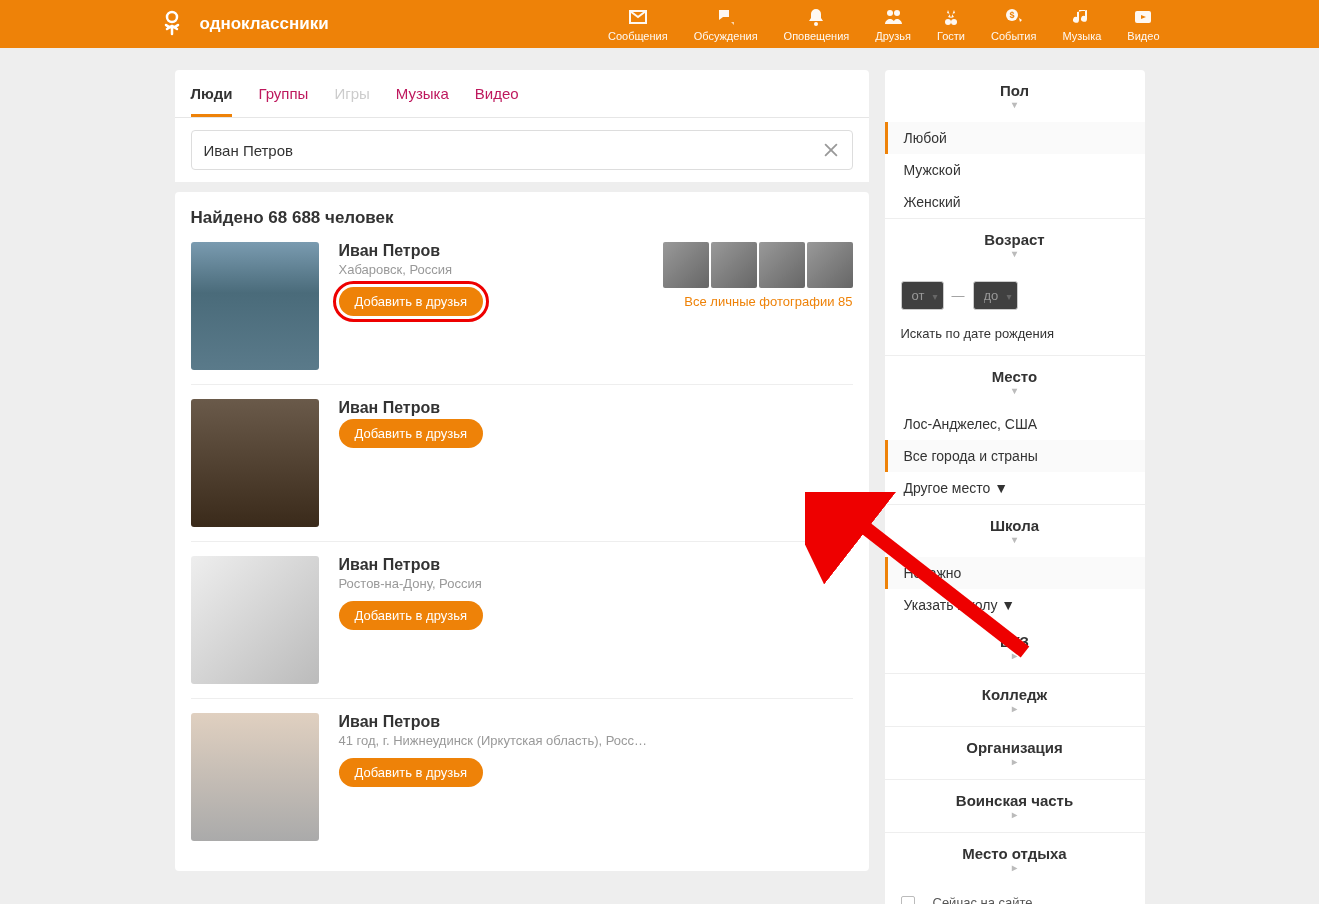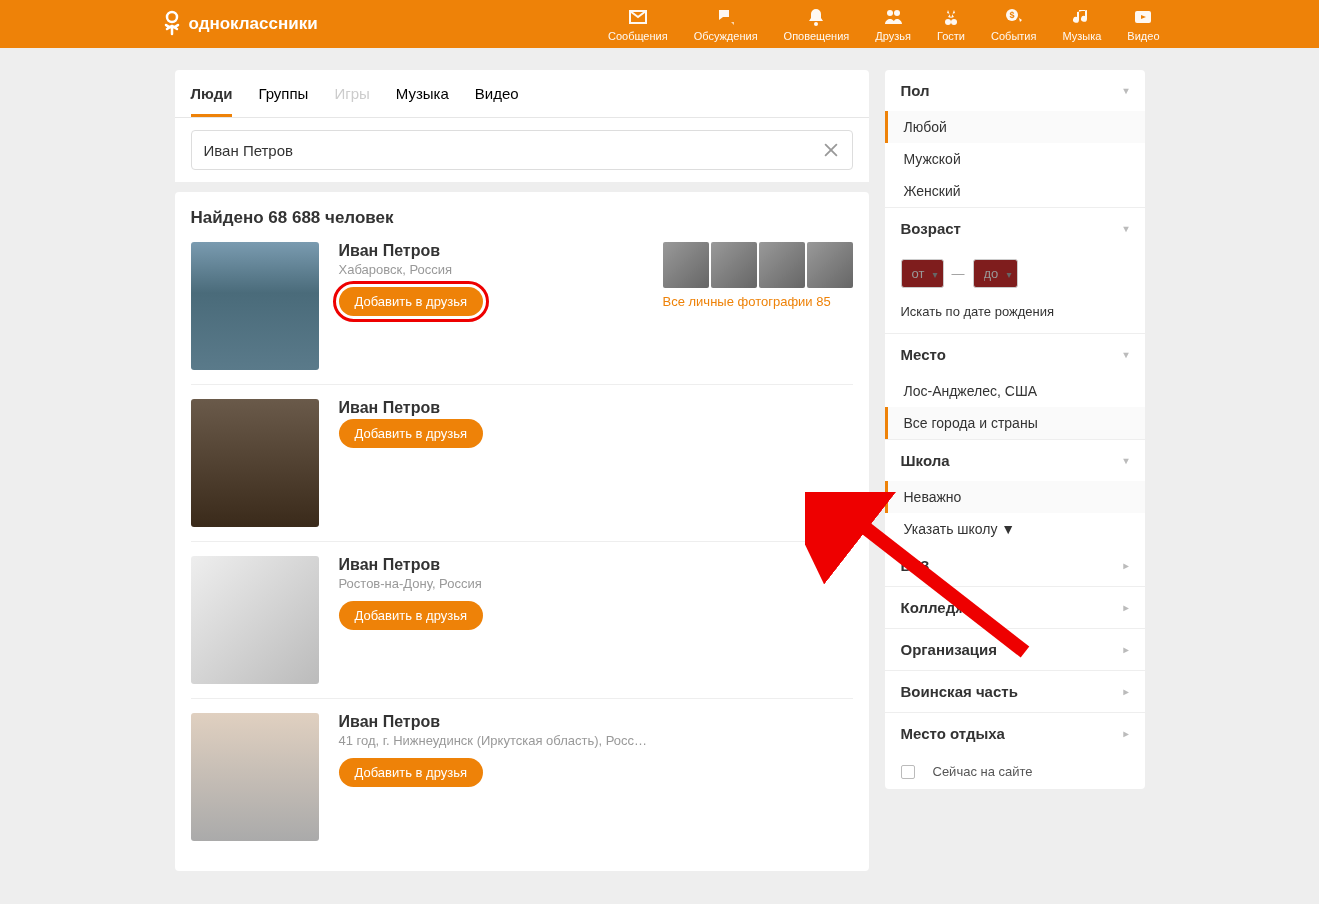--- a/index.html
+++ b/index.html
@@ -1,31 +1,31 @@
 <!DOCTYPE html>
 <html><head>
 <meta charset="utf-8">
 <style>
 * { margin: 0; padding: 0; box-sizing: border-box; }
 body { font-family: Arial, sans-serif; background: #eeeeee; font-size: 13px; color: #333; }
 
 .header { background: #ee8208; height: 48px; display: flex; align-items: center; padding: 0 20px; }
 .header-inner { max-width: 1000px; margin: 0 auto; width: 100%; display: flex; align-items: center; }
-.logo-wrap { display: flex; align-items: center; gap: 5px; color: #fff; font-weight: bold; font-size: 17px; margin-right: auto; }
+.logo-wrap { display: flex; align-items: center; gap: 16px; color: #fff; font-weight: bold; font-size: 17px; margin-right: auto; }
 .logo-icon { width: 24px; height: 28px; fill: #fff; }
 .nav-items { display: flex; gap: 26px; }
 .nav-item { display: flex; flex-direction: column; align-items: center; color: #fff; font-size: 11px; cursor: pointer; opacity: 0.95; }
 .nav-icon { width: 22px; height: 22px; fill: #fff; margin-bottom: 2px; }
 
 .container { max-width: 970px; margin: 0 auto; display: flex; gap: 16px; padding-top: 22px; }
 .main { flex: 1; }
 .sidebar { width: 260px; }
 
 .tabs { background: #fff; border-radius: 4px 4px 0 0; padding: 0 16px; display: flex; gap: 26px; height: 48px; align-items: center; border-bottom: 1px solid #e6e6e6; }
-.tab { font-size: 15px; color: #000000; cursor: pointer; height: 100%; display: flex; align-items: center; border-bottom: 3px solid transparent; padding-top: 3px; }
+.tab { font-size: 15px; color: #be185d; cursor: pointer; height: 100%; display: flex; align-items: center; border-bottom: 3px solid transparent; padding-top: 3px; }
 .tab.active { color: #333; font-weight: bold; border-bottom-color: #ee8208; }
 .tab.disabled { color: #ccc; }
 
 .search-row { background: #fff; padding: 12px 16px; }
 .search-box { display: flex; align-items: center; border: 1px solid #ddd; border-radius: 4px; padding: 10px 12px; }
 .search-input { flex: 1; border: none; outline: none; font-size: 15px; color: #333; }
 .clear-icon { width: 18px; height: 18px; fill: #999; cursor: pointer; }
 
 .results { background: #fff; margin-top: 10px; padding: 16px; border-radius: 4px; }
 .results-count { font-size: 17px; font-weight: bold; margin-bottom: 14px; }
@@ -35,35 +35,35 @@
 .avatar { width: 128px; height: 128px; background: linear-gradient(135deg,#bbb,#888); border-radius: 3px; flex-shrink: 0; margin-right: 20px; }
 .avatar.a1 { background: linear-gradient(180deg,#7a9bb0 0%, #4a6b7a 40%, #5a7a8a 100%); }
 .avatar.a2 { background: linear-gradient(180deg,#6a5a4a 0%, #3a2a1a 100%); }
 .avatar.a3 { background: linear-gradient(135deg,#eee 0%, #bbb 100%); }
 .avatar.a4 { background: linear-gradient(180deg,#e0d0c0 0%, #aaa 100%); }
 .result-info { flex: 1; }
 .result-name { font-size: 16px; font-weight: bold; color: #333; margin-bottom: 2px; cursor: pointer; }
 .result-loc { font-size: 13px; color: #999; margin-bottom: 10px; }
 .add-btn { background: #ee8208; color: #fff; border: none; border-radius: 16px; padding: 7px 16px; font-size: 13px; cursor: pointer; }
 .add-btn.highlighted { outline: 3px solid #e00; outline-offset: 3px; }
-.result-photos { position: absolute; right: 0; top: 0; }
+.result-photos { position: absolute; right: 0; top: 0; text-align: right; }
 .photo-row { display: flex; gap: 2px; margin-bottom: 6px; }
 .photo-thumb { width: 46px; height: 46px; background: linear-gradient(135deg,#999,#666); border-radius: 2px; }
 .photo-link { color: #ee8208; font-size: 13px; cursor: pointer; }
 .small-thumb { width: 30px; height: 46px; background: linear-gradient(180deg,#e0b0b0,#c06060); border-radius: 2px; margin-left: auto; margin-bottom: 6px; }
 
 
 .filter-block { background: #fff; border-radius: 4px; margin-bottom: 0; }
-.filter-head { padding: 12px 16px; font-size: 15px; font-weight: bold; display: flex; justify-content: space-between; align-items: center; border-top: 1px solid #eee; cursor: pointer; }
+.filter-head { padding: 12px 16px; font-size: 15px; font-weight: bold; display: flex; justify-content: space-between; align-items: center; border-top: 1px solid #eee; cursor: pointer; flex-direction: column; }
 .filter-head:first-child { border-top: none; }
 .chev { font-size: 10px; color: #bbb; }
 .filter-opt { padding: 8px 16px; font-size: 14px; color: #333; cursor: pointer; border-left: 3px solid transparent; }
 .filter-opt.active { border-left-color: #ee8208; background: #fafafa; }
 .age-row { display: flex; align-items: center; gap: 8px; padding: 10px 16px; }
-.age-sel { border: 1px solid #ccc; border-radius: 3px; padding: 6px 18px 6px 10px; font-size: 13px; color: #999; background: #7f1d1d; appearance: none; position: relative; }
+.age-sel { border: 1px solid #ccc; border-radius: 3px; padding: 6px 18px 6px 10px; font-size: 13px; color: #999; background: #404040; appearance: none; position: relative; }
 .age-wrap { position: relative; display: inline-block; }
 .age-wrap::after { content: "▾"; position: absolute; right: 6px; top: 50%; transform: translateY(-50%); font-size: 10px; color: #666; pointer-events: none; }
 .dash { color: #999; }
 .birth-link { padding: 6px 16px 14px; font-size: 13px; color: #333; cursor: pointer; }
 .check-row { padding: 10px 16px; display: flex; align-items: center; gap: 18px; font-size: 13px; color: #555; cursor: pointer; }
 .check-box { width: 14px; height: 14px; border: 1px solid #bbb; border-radius: 2px; }
 
 
 .arrow-annot { position: absolute; left: 630px; top: 300px; pointer-events: none; }
 .arrow-svg { width: 240px; height: 180px; }
@@ -223,20 +223,21 @@
       <div class="birth-link">Искать по дате рождения</div>
 
       <div class="filter-head">
           <span>Место</span>
           <span class="chev">▾</span>
         </div>
       <div id="place-opts">
           <div class="filter-opt">Лос-Анджелес, США</div>
           <div class="filter-opt active">Все города и страны</div>
         </div>
+      <div class="filter-opt">Другое место ▼</div>
 
       <div class="filter-head">
           <span>Школа</span>
           <span class="chev">▾</span>
         </div>
       <div id="school-opts">
           <div class="filter-opt active">Неважно</div>
         </div>
       <div class="filter-opt">Указать школу ▼</div>
 

